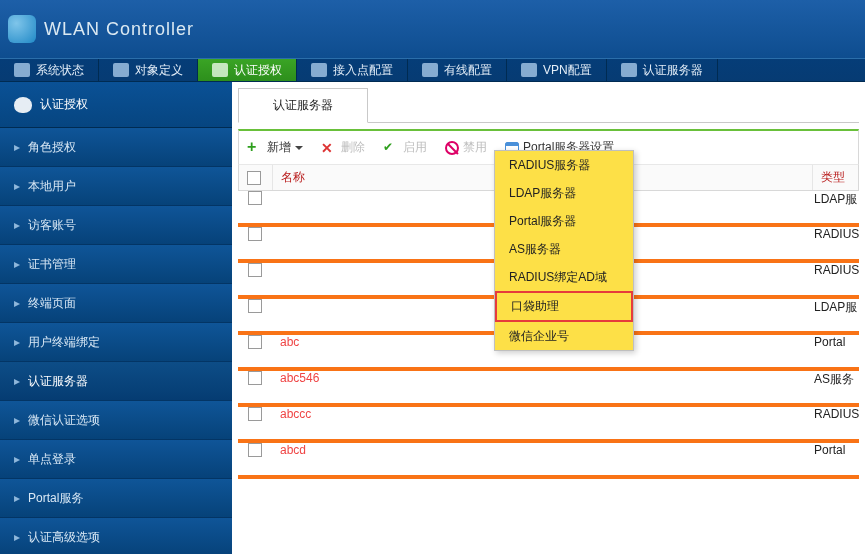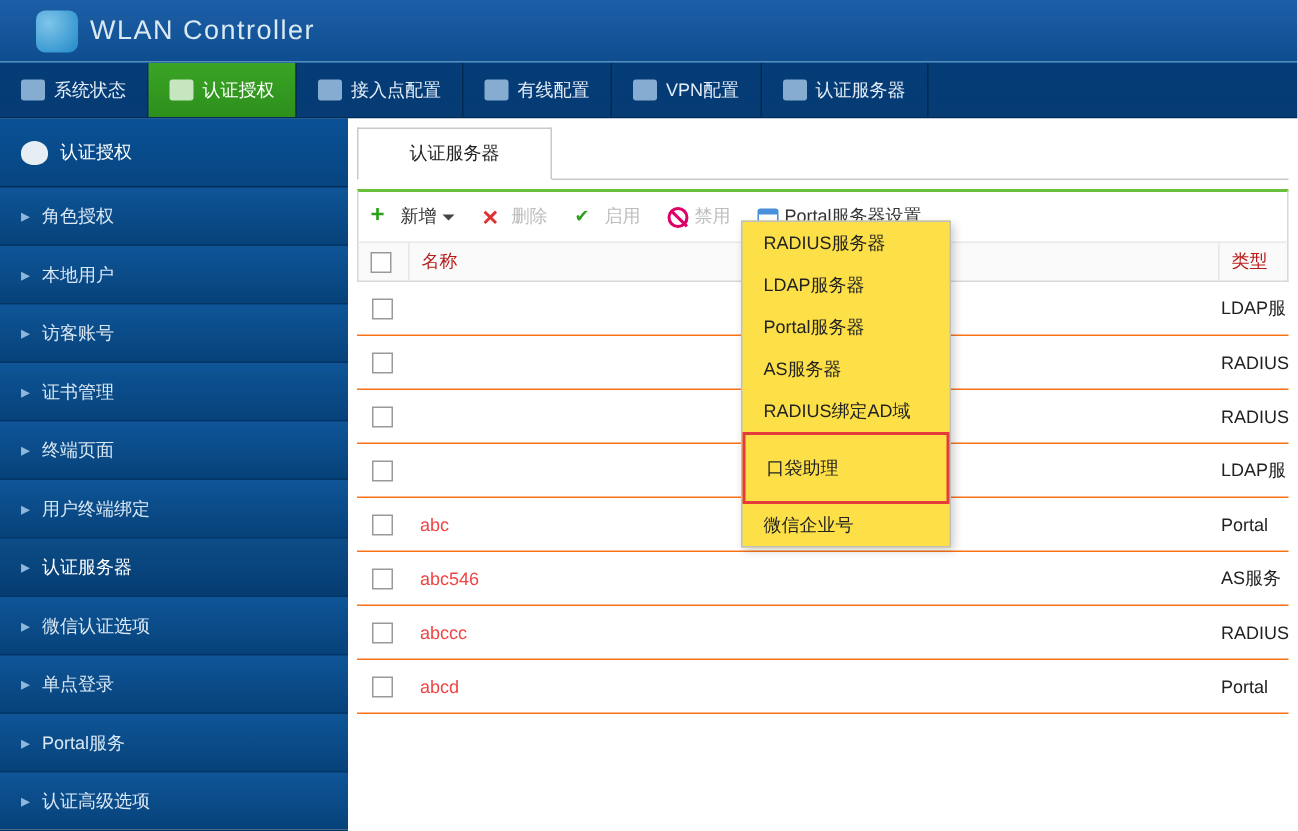--- a/index.html
+++ b/index.html
@@ -1,20 +1,20 @@
 <!DOCTYPE html>
 <html><head>
 <meta charset="utf-8">
 <style>
 *{box-sizing:border-box;margin:0;padding:0;font-family:"Microsoft YaHei",Arial,sans-serif;font-size:12px}
 body{background:#fff;width:865px;height:554px;overflow:hidden}
-.header{height:41px;background:linear-gradient(#1d5fa8,#0e4d8f);display:flex;align-items:center;padding:0 24px}
+.header{height:58px;background:linear-gradient(#1d5fa8,#0e4d8f);display:flex;align-items:center;padding:0 8px}
 .logo-icon{width:28px;height:28px;background:radial-gradient(circle at 30% 30%,#7fc5ea,#2089c7);border-radius:6px;margin-right:8px}
 .product{color:#dbe9f2;font-size:18px;font-weight:300;letter-spacing:1px}
-.topnav{height:38px;background:linear-gradient(#053d78,#063b73);display:flex;border-top:1px solid #2b6eaa;border-bottom:1px solid #002b52}
+.topnav{height:24px;background:linear-gradient(#053d78,#063b73);display:flex;border-top:1px solid #2b6eaa;border-bottom:1px solid #002b52}
 .tn-item{display:flex;align-items:center;padding:0 14px;color:#e4eef8;border-right:1px solid #002b52;cursor:pointer}
 .tn-item.active{background:linear-gradient(#3aa425,#2d8f1c);color:#fff}
 .tn-ico{width:16px;height:14px;margin-right:6px;display:inline-block;background:#9dc0e2;border-radius:2px;opacity:.85}
 .tn-item.active .tn-ico{background:#dff3db}
 .body{display:flex;height:calc(554px - 81px)}
 .sidebar{width:232px;background:#003d7a}
 .sb-title{height:46px;background:linear-gradient(#0a5196,#064580);color:#fff;display:flex;align-items:center;padding:0 14px;font-size:13px;border-bottom:1px solid #002b52}
 .sb-title .sb-ico{width:18px;height:16px;background:#fff;border-radius:50% 50% 45% 45%;margin-right:8px;opacity:.9}
 .sb-item{height:39px;background:linear-gradient(#0f5598,#064279);color:#d9e8f5;display:flex;align-items:center;padding:0 14px;border-bottom:1px solid #033565;cursor:pointer}
 .sb-item .arrow{margin-right:8px;color:#8fb7db}
@@ -34,43 +34,47 @@
 .i-win:before{content:"";position:absolute;top:0;left:0;right:0;height:3px;background:#4a90d9}
 .caret{border:4px solid transparent;border-top-color:#444;margin-top:4px}
 .disabled{color:#bdbdbd;cursor:default}
 .table{margin:0 6px}
 .thead{display:flex;border:1px solid #d8d8d8;border-top:0;height:26px;background:#fafafa}
 .th{display:flex;align-items:center;padding:0 8px;border-right:1px solid #e6e6e6;color:#b91c1c}
 .th.chk{width:34px}
 .th.name{flex:1}
 .th.type{width:45px;border-right:0}
 .rows{}
-.row{display:flex;height:36px;align-items:center;border-bottom:1px solid #f97316}
+.row{display:flex;height:36px;align-items:flex-start;border-bottom:4px solid #f97316}
 .row:nth-child(even){background:#fff}
 .row:nth-child(odd){background:#fff}
 .cell.chk{width:34px;display:flex;justify-content:center}
 .cell.name{flex:1;color:#ef4444;padding-left:8px}
 .cell.type{width:45px;color:#222}
 .checkbox{width:14px;height:14px;border:1px solid #9a9a9a;background:#fff}
 .dropdown{position:absolute;top:68px;left:262px;width:140px;background:#fde047;border:1px solid #bfbfbf;box-shadow:2px 2px 6px rgba(0,0,0,.2)}
 .dd-item{height:28px;display:flex;align-items:center;padding:0 14px;color:#222;cursor:pointer}
-.dd-item.hl{border:2px solid #e63b3b;height:48px}
+.dd-item.hl{border:2px solid #e63b3b;height:31px}
 </style>
 </head>
 <body>
 
 <div class="header">
   <div class="logo-icon"></div>
   <div class="product">WLAN Controller</div>
 </div>
 
 <div class="topnav" id="topnav">
     <div class="tn-item">
       <span class="tn-ico"></span>
       <span>系统状态</span>
+    </div>
+    <div class="tn-item">
+      <span class="tn-ico"></span>
+      <span>对象定义</span>
     </div>
     <div class="tn-item active">
       <span class="tn-ico"></span>
       <span>认证授权</span>
     </div>
     <div class="tn-item">
       <span class="tn-ico"></span>
       <span>接入点配置</span>
     </div>
     <div class="tn-item">

